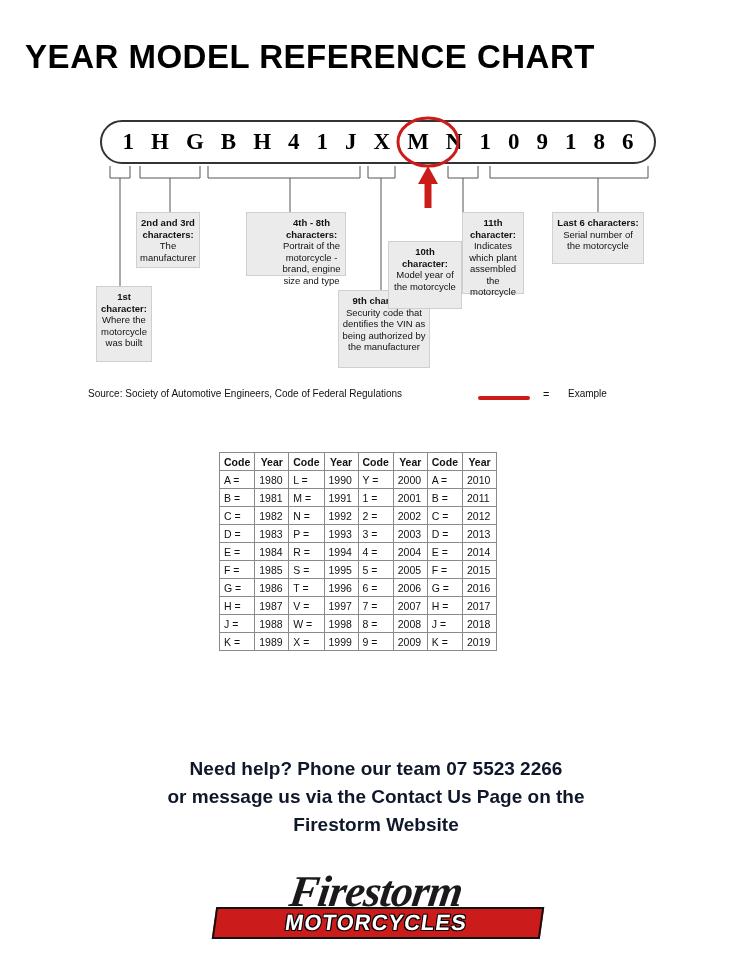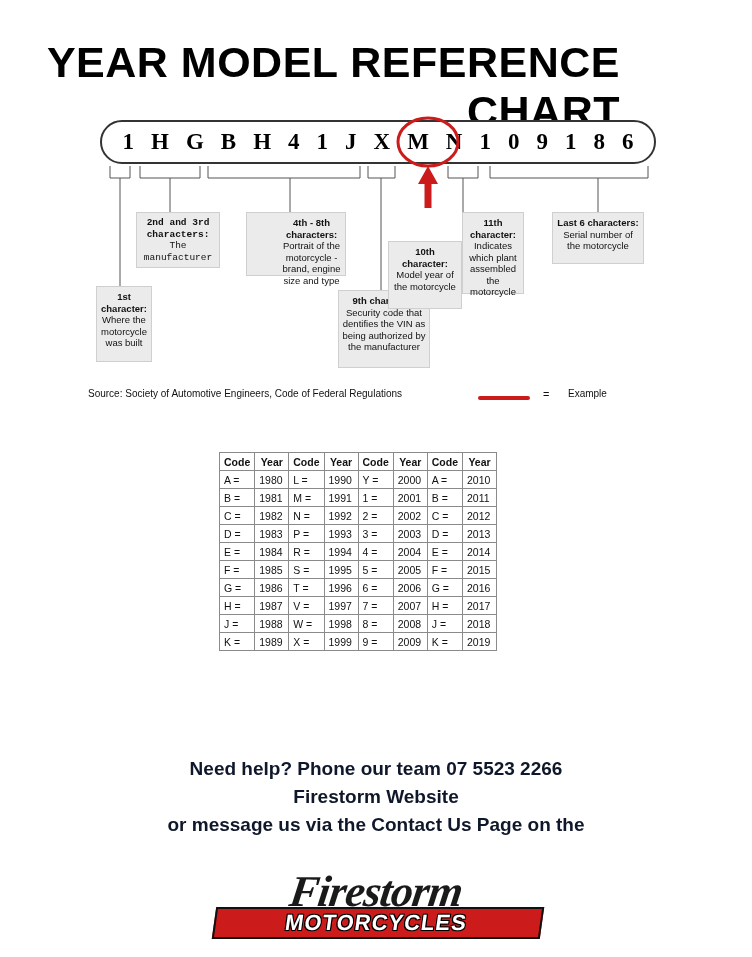--- a/index.html
+++ b/index.html
@@ -15,22 +15,22 @@
     position: relative;
     overflow: hidden;
   }
 
   
   .title {
     position: absolute;
     top: 38px;
     left: 0;
     width: 620px;
-    text-align: right;
-    font-size: 43px;
+    text-align: center;
+    font-size: 33px;
     font-weight: bold;
     letter-spacing: 0.5px;
     color: #000;
   }
 
   
   .vin-bar {
     position: absolute;
     top: 120px;
     left: 100px;
@@ -238,21 +238,21 @@
   <path d="M428 166 L418 184 L438 184 Z" fill="#cc1b1b"></path>
 
   <ellipse cx="320" cy="512" rx="42" ry="14" fill="none" stroke="#cc1b1b" stroke-width="2.5"></ellipse>
 </svg>
 
 <div class="callout" style="left:96px; top:286px; width:56px; height:76px;">
   <b>1st character:</b>
   <span>Where the motorcycle was built</span>
 </div>
 
-<div class="callout" style="left:136px; top:212px; width:84px; height:56px;font-family:Liberation Mono, monospace;">
+<div class="callout" style="left:136px; top:212px; width:64px; height:56px;">
   <b>2nd and 3rd characters:</b>
   <span>The manufacturer</span>
 </div>
 
 <div class="callout" style="left:246px; top:212px; width:100px; height:64px;padding-left:34px;">
   <b>4th - 8th characters:</b>
   <span>Portrait of the motorcycle - brand, engine size and type</span>
 </div>
 
 <div class="callout" style="left:338px; top:290px; width:92px; height:78px;">
@@ -392,21 +392,21 @@
       <td class="code">9 =</td>
       <td class="year">2009</td>
       <td class="code">K =</td>
       <td class="year">2019</td>
     </tr>
   </tbody>
 </table>
 
 <div class="footer">
   <div>Need help?  Phone our team 07 5523 2266</div>
+  <div>or message us via the Contact Us Page on the</div>
   <div>Firestorm Website</div>
-  <div>or message us via the Contact Us Page on the</div>
 </div>
 
 <div class="logo">
   <div class="logo-text-top">Firestorm</div>
   <div class="logo-band"></div>
   <div class="logo-text-bottom">MOTORCYCLES</div>
 </div>
 
 </body></html>

